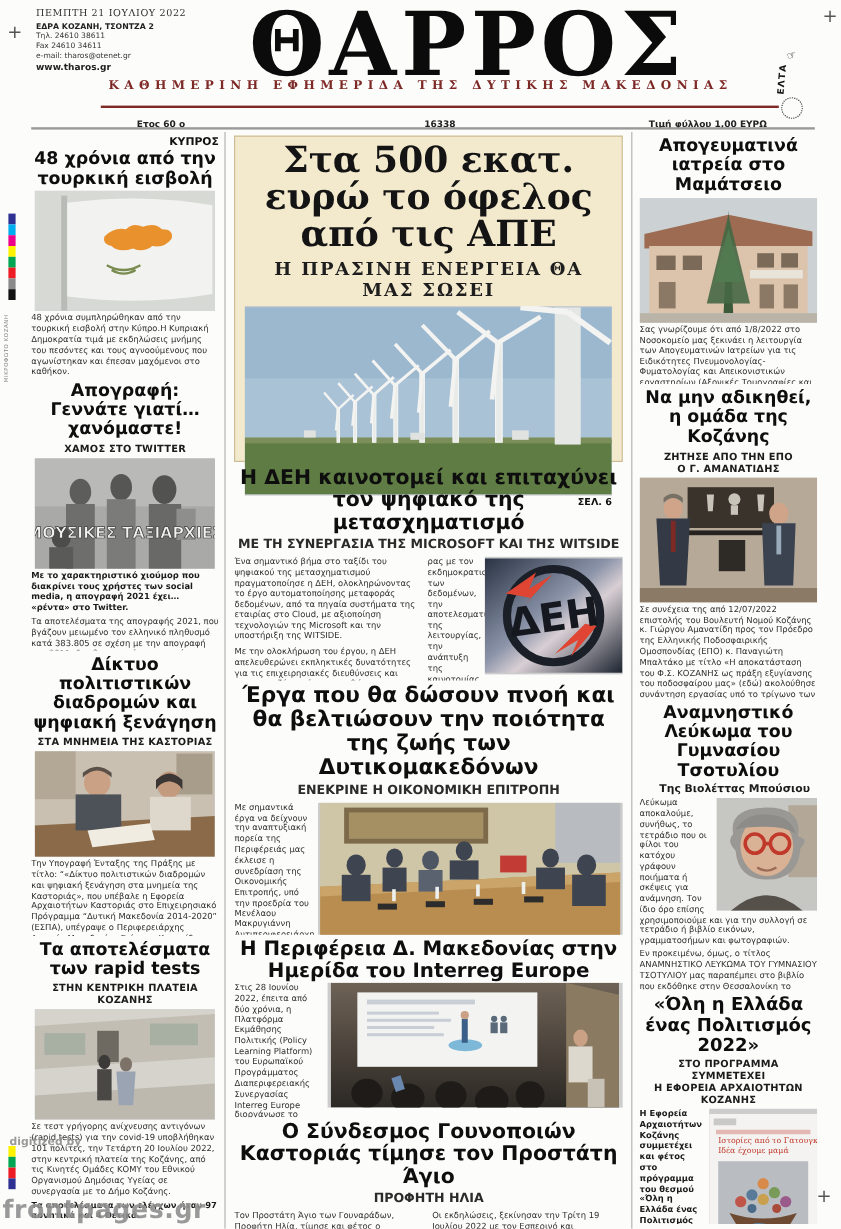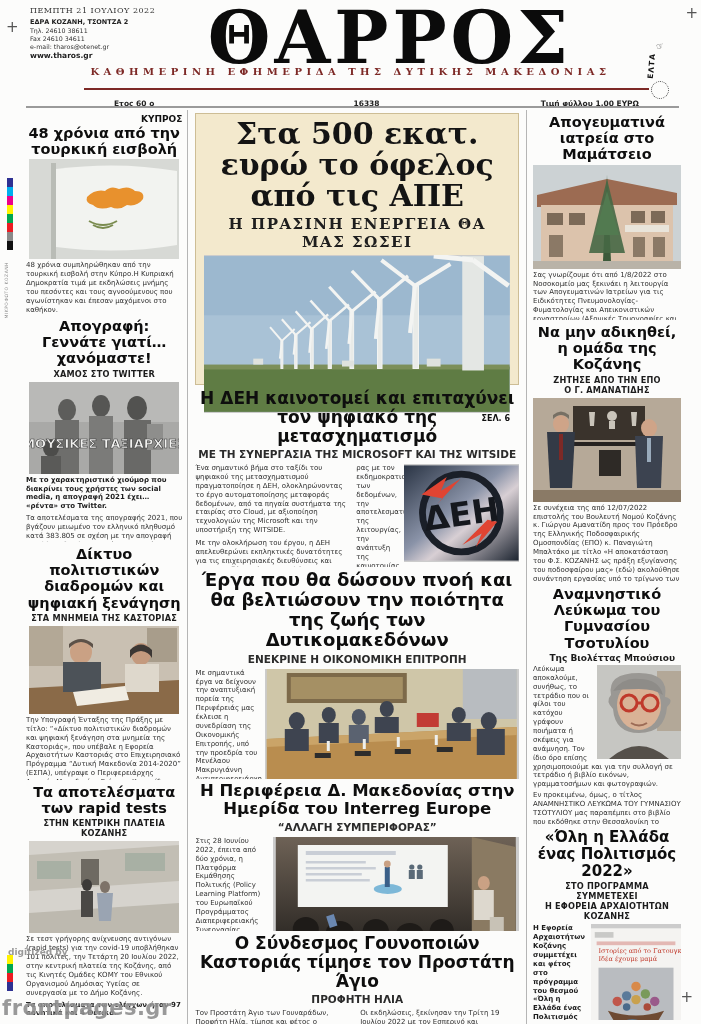--- a/index.html
+++ b/index.html
@@ -325,21 +325,20 @@
               <rect x="128" y="80" width="16" height="5"></rect>
               <rect x="170" y="78" width="16" height="5"></rect>
             </g>
         </svg>
       </div>
 
     </div>
 
     <div class="article" style="height:152px;">
       <div class="hl-center" style="font-size:16.5px;margin-top:3px;">Η Περιφέρεια  Δ. Μακεδονίας στην Ημερίδα του Interreg Europe</div>
-      <div class="sub-center">“ΑΛΛΑΓΗ ΣΥΜΠΕΡΙΦΟΡΑΣ”</div>
       <div class="cols2">
         <div style="width:72px;">
           <div class="body-txt">Στις 28 Ιουνίου 2022, έπειτα από δύο χρόνια, η Πλατφόρμα Εκμάθησης Πολιτικής (Policy Learning Platform) του Ευρωπαϊκού Προγράμματος Διαπεριφερειακής Συνεργασίας Interreg Europe διοργάνωσε το πρώτο της ετήσιο θεματικό εργαστήριο στην Ελλάδα και συγκεκριμένα στη Θεσσαλονίκη.</div>
 
         </div>
         <svg class="photo" style="flex:1;height:104px;" viewBox="0 0 240 104">
           <defs>
               <linearGradient id="room" x1="0" y1="0" x2="0" y2="1">
             <stop offset="0" stop-color="#6e6256"></stop>
                 <stop offset="1" stop-color="#2c2824"></stop>

